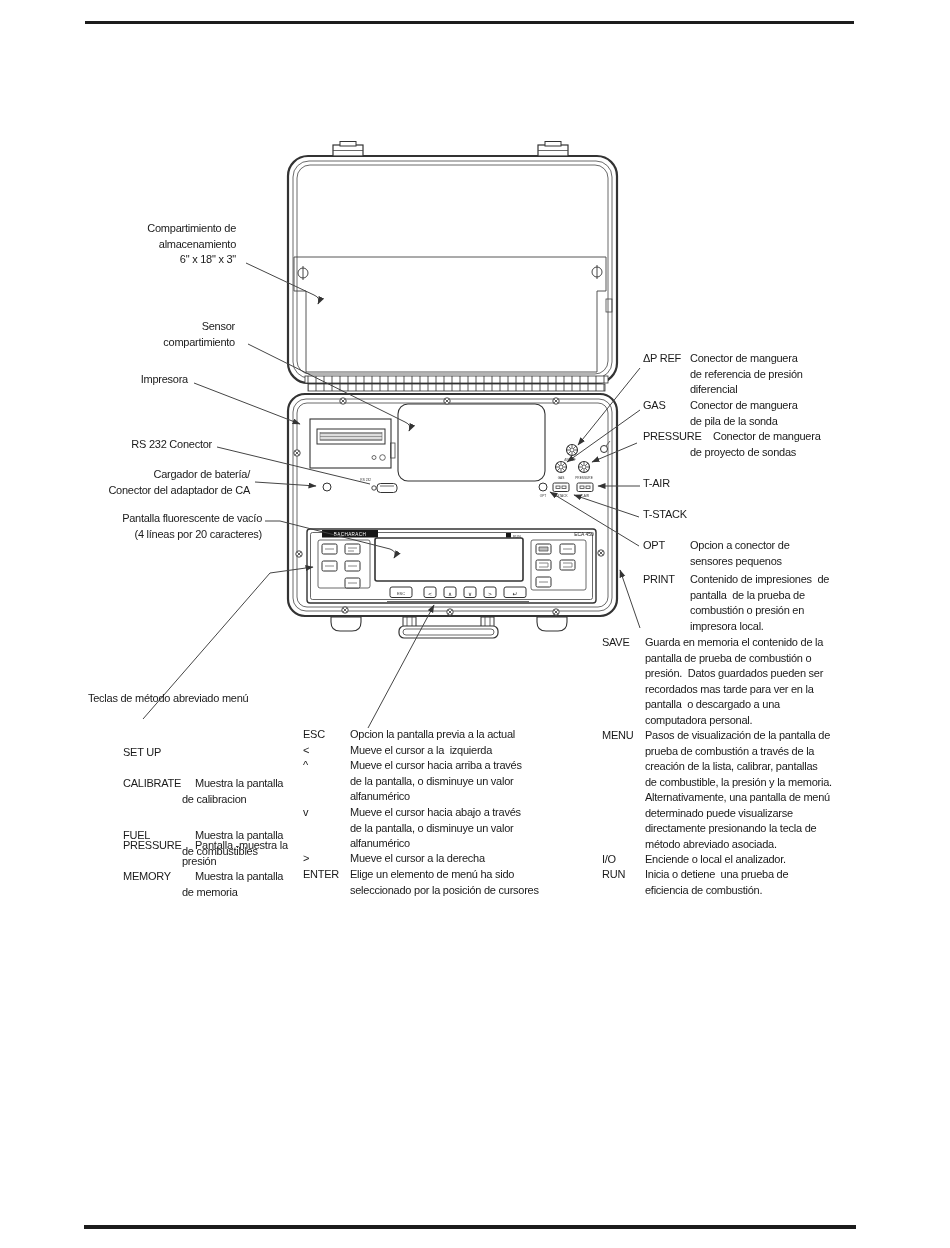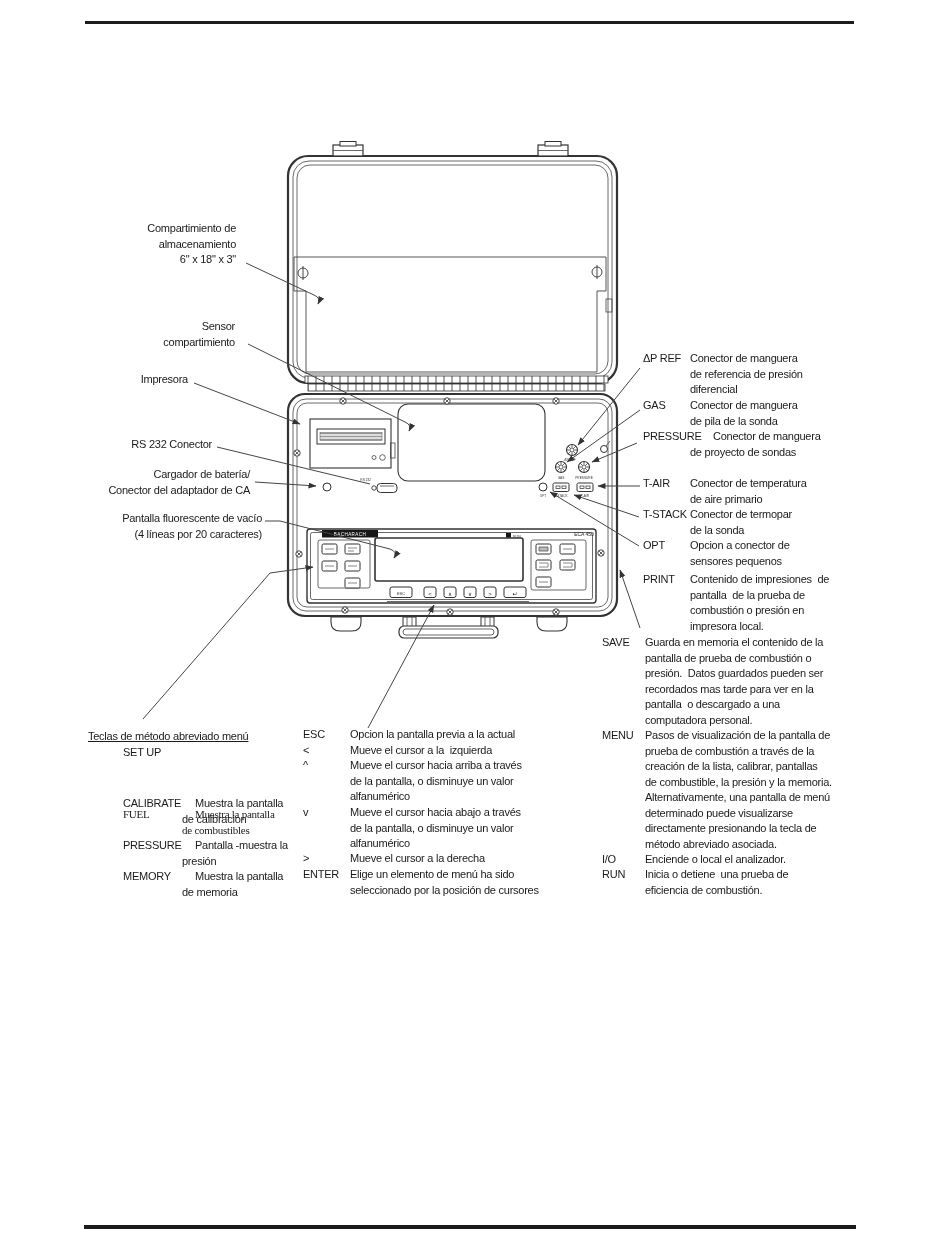--- a/index.html
+++ b/index.html
@@ -31,24 +31,24 @@
   .pcrow{left:643px;width:250px;}
   .pcrow .desc{margin-left:47px;}
   #pc2 .desc{text-indent:23px;}
   #pc0{top:351px;} #pc1{top:398px;} #pc2{top:429px;}
   #pc3{top:476px;} #pc4{top:507px;} #pc5{top:538px;} #pc6{top:572px;}
 
   .kcrow{left:602px;width:310px;}
   .kcrow .desc{margin-left:43px;}
   #kc0{top:635px;} #kc1{top:728px;} #kc2{top:852px;} #kc3{top:867px;}
 
-  #sc-title{position:absolute;left:88px;top:729px;text-decoration:underline;}
+  #sc-title{position:absolute;left:88px;top:691px;}
   .scrow{left:88px;width:250px;margin-left:35px;}
   .scrow .desc{margin-left:59px;text-indent:13px;}
-  #sc0{top:745px;} #sc1{top:796px;} #sc2{top:807px;font-family:Liberation Serif, serif;} #sc3{top:838px;} #sc4{top:869px;}
+  #sc0{top:745px;} #sc1{top:776px;} #sc2{top:828px;} #sc3{top:838px;} #sc4{top:869px;}
 
   .nvrow{left:303px;width:310px;}
   .nvrow .desc{margin-left:47px;}
   #nv0{top:727px;} #nv1{top:743px;} #nv2{top:758px;}
   #nv3{top:805px;} #nv4{top:851px;} #nv5{top:867px;}
 
   .ln{stroke:#454545;stroke-width:1;fill:none;}
   .ot{stroke:#333;fill:#fff;}
   .thin{stroke:#444;fill:none;stroke-width:0.8;}
   .cap{fill:#fff;stroke:#333;stroke-width:1;}
@@ -290,27 +290,23 @@
     <div class="desc">Conector de manguera
 de pila de la sonda</div>
   </div>
   <div class="row pcrow txt" id="pc2">
     <span class="term">PRESSURE</span>
     <div class="desc">Conector de manguera
 de proyecto de sondas</div>
   </div>
   <div class="row pcrow txt" id="pc3">
     <span class="term">T-AIR</span>
-    <div class="desc">Conector de temperatura
-de aire primario</div>
   </div>
   <div class="row pcrow txt" id="pc4">
     <span class="term">T-STACK</span>
-    <div class="desc">Conector de termopar
-de la sonda</div>
   </div>
   <div class="row pcrow txt" id="pc5">
     <span class="term">OPT</span>
     <div class="desc">Opcion a conector de
 sensores pequenos</div>
   </div>
   <div class="row kcrow txt" id="kc0">
     <span class="term">SAVE</span>
     <div class="desc">Guarda en memoria el contenido de la
 pantalla de prueba de combustión o

